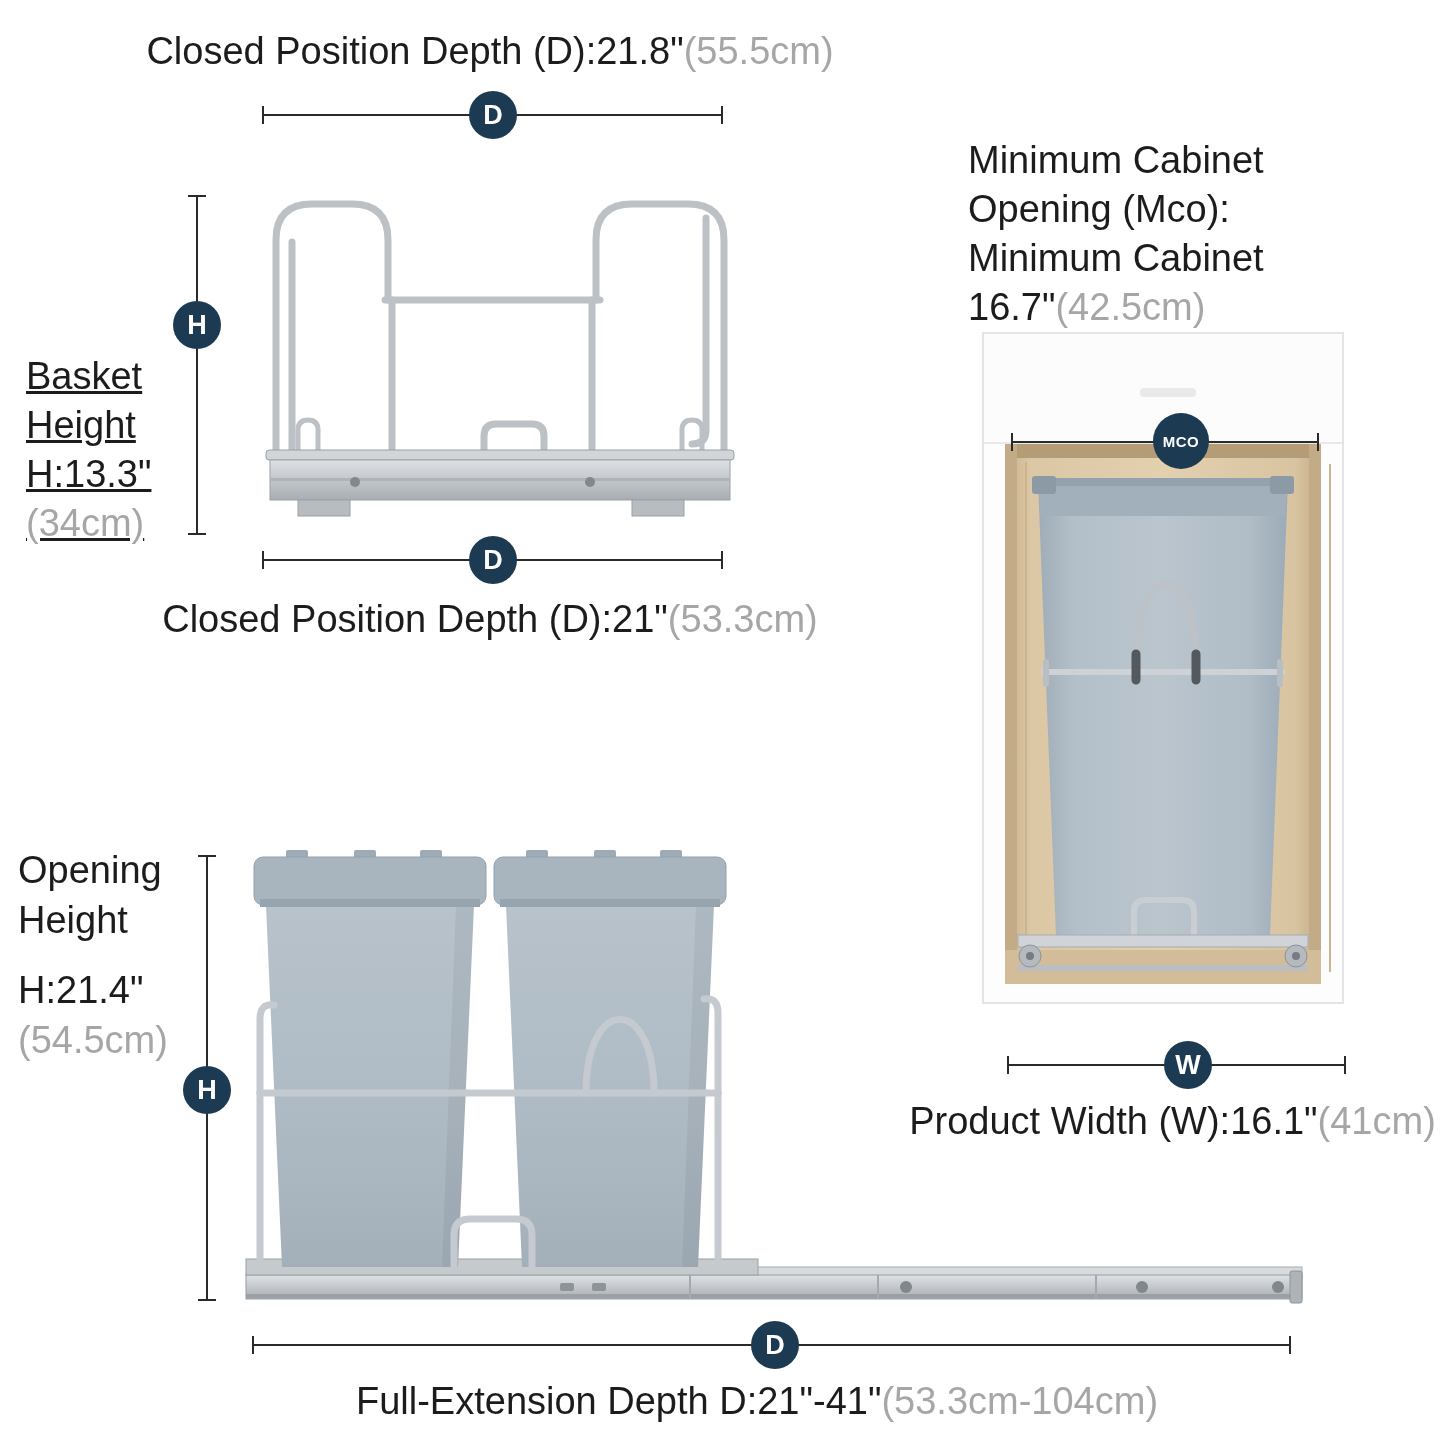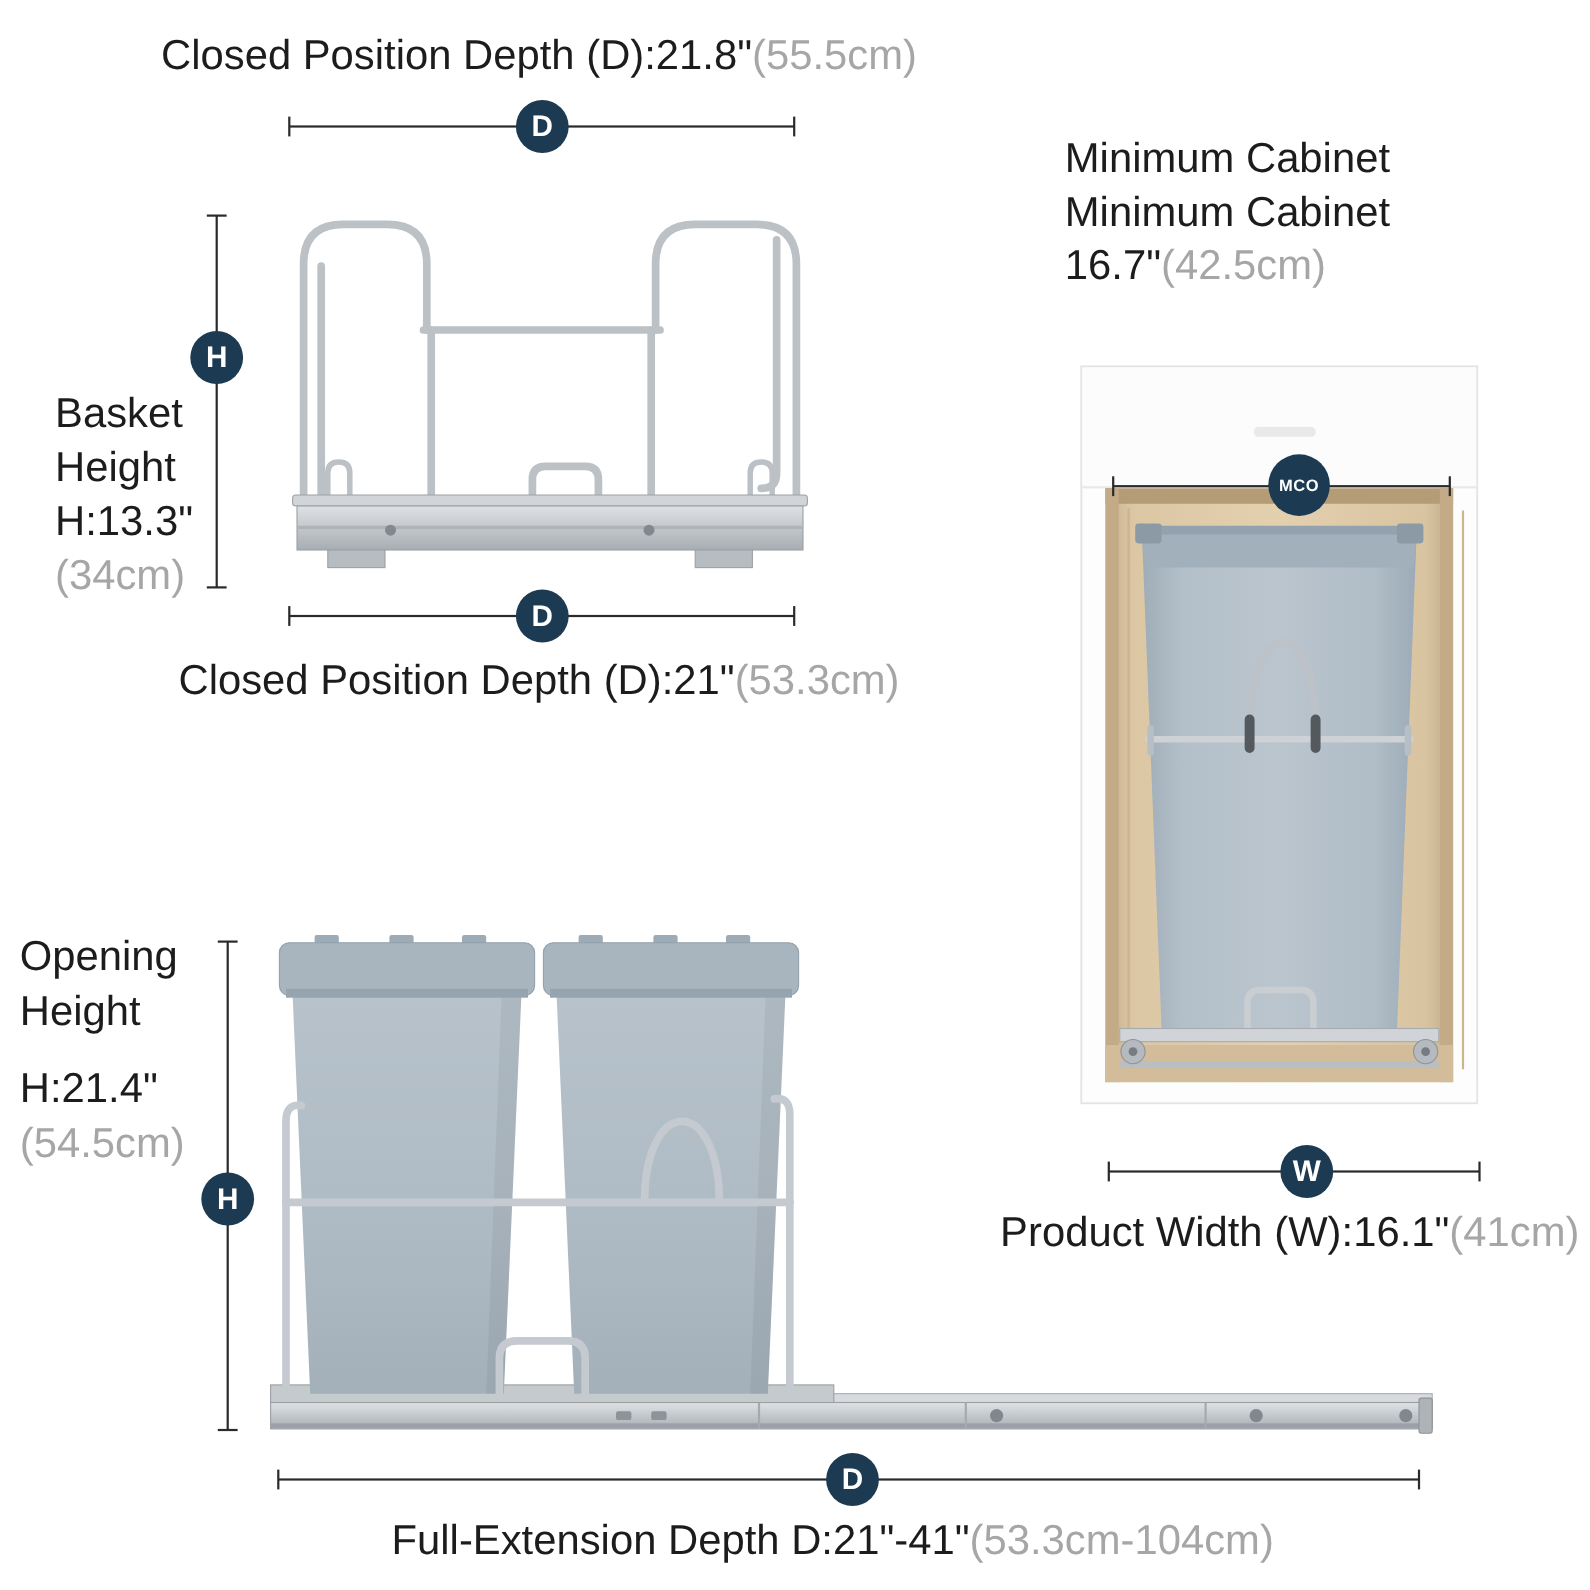--- a/index.html
+++ b/index.html
@@ -32,21 +32,21 @@
   <div class="lbl center" style="left:60px;top:30px;width:860px;">
     <span>Closed Position Depth (D):21.8"</span><span class="cm">(55.5cm)</span>
   </div>
 
   <div class="dim-h" style="left:263px;top:114px;width:459px;"></div>
   <div class="badge big" style="left:493px;top:115px;">D</div>
 
   <div class="dim-v" style="left:196px;top:196px;height:338px;"></div>
   <div class="badge big" style="left:197px;top:325px;">H</div>
 
-  <div class="lbl stack" style="left:50px;top:352px;">
+  <div class="lbl stack" style="left:26px;top:352px;text-decoration:underline;">
     <div>Basket</div>
     <div>Height</div>
     <div>H:13.3"</div>
     <div class="cm">(34cm)</div>
   </div>
 
   <svg style="left:240px;top:182px;" width="520" height="362" viewBox="0 0 520 362">
     <defs>
       <linearGradient id="metal1" x1="0" y1="0" x2="0" y2="1">
         <stop offset="0" stop-color="#dee1e4"></stop>
@@ -77,22 +77,23 @@
     </g>
   </svg>
 
   <div class="dim-h" style="left:263px;top:559px;width:459px;"></div>
   <div class="badge big" style="left:493px;top:560px;">D</div>
 
   <div class="lbl center" style="left:60px;top:598px;width:860px;">
     <span>Closed Position Depth (D):21"</span><span class="cm">(53.3cm)</span>
   </div>
 
-  <div class="lbl stack" style="left:968px;top:120px;">
+  <div class="lbl stack" style="left:968px;top:136px;">
     <div>Minimum Cabinet</div>
+    <div>Opening (Mco):</div>
     <div>Minimum Cabinet</div>
     <div>
       <span>16.7"</span><span class="cm">(42.5cm)</span>
     </div>
   </div>
 
   <svg style="left:982px;top:332px;" width="362" height="672" viewBox="0 0 362 672">
     <defs>
       <linearGradient id="wood" x1="0" y1="0" x2="1" y2="0">
         <stop offset="0" stop-color="#c6af8b"></stop>

